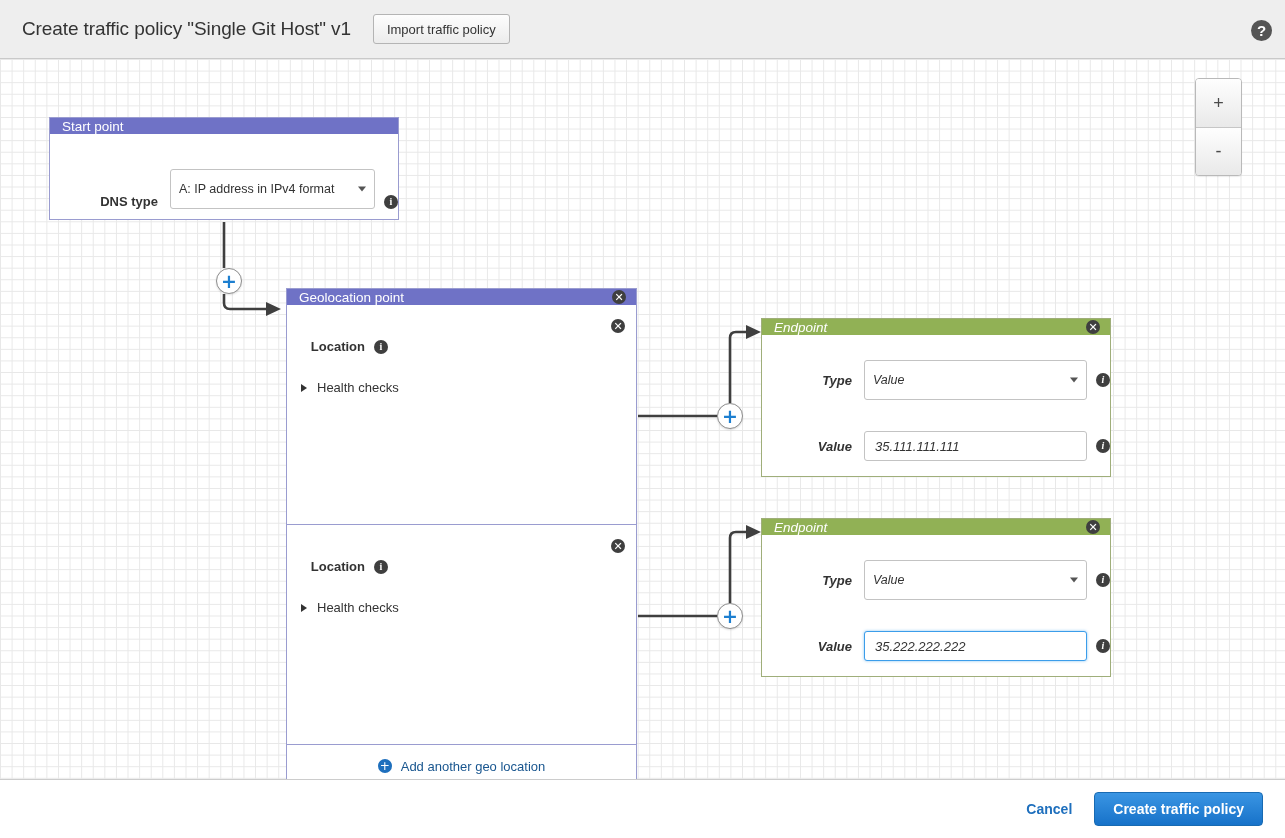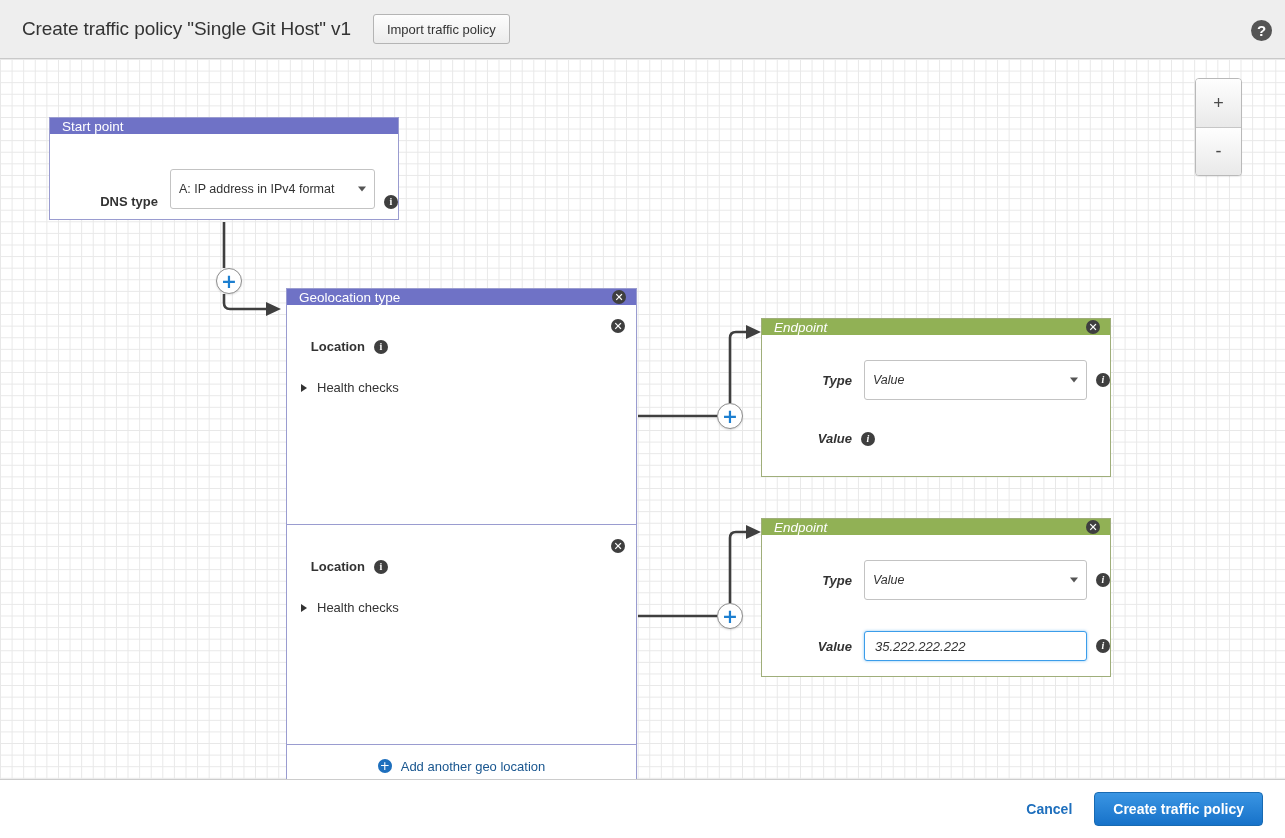--- a/index.html
+++ b/index.html
@@ -232,21 +232,21 @@
       <div class="sel" style="margin-left:12px;width:222px;">
         <span>A: IP address in IPv4 format</span>
         <span class="caret"></span>
       </div>
       <div class="infoi" style="margin-left:9px;">i</div>
     </div>
   </div>
 
   <div class="node" id="geo-rule">
     <div class="node-hdr hdr-purple">
-      <span>Geolocation type</span>
+      <span>Geolocation point</span>
       <span class="closex on-hdr">✕</span>
     </div>
 
     <div class="geo-sec">
       <span class="closex" style="right:11px;top:14px;">✕</span>
       <div class="geo-row" style="padding-top:34px;">
         <div class="fld-label" style="width:78px;">Location</div>
         <div class="infoi" style="margin-left:9px;">i</div>
       </div>
       <div class="hc-row" style="padding-left:14px;padding-top:26px;">
@@ -281,20 +281,23 @@
     <div class="ep-row" style="padding-top:25px;">
       <div class="fld-label" style="width:90px;">Type</div>
       <div class="sel" style="margin-left:12px;width:228px;">
         <span>Value</span>
         <span class="caret"></span>
       </div>
       <div class="infoi" style="margin-left:9px;">i</div>
     </div>
     <div class="ep-row" style="padding-top:31px;">
       <div class="fld-label" style="width:90px;">Value</div>
+      <div class="txtin" style="margin-left:12px;width:228px;">
+        <span>35.111.111.111</span>
+      </div>
       <div class="infoi" style="margin-left:9px;">i</div>
     </div>
   </div>
 
   <div class="node endpoint" id="endpoint-2">
     <div class="node-hdr hdr-green">
       <span>Endpoint</span>
       <span class="closex on-hdr">✕</span>
     </div>
     <div class="ep-row" style="padding-top:25px;">

